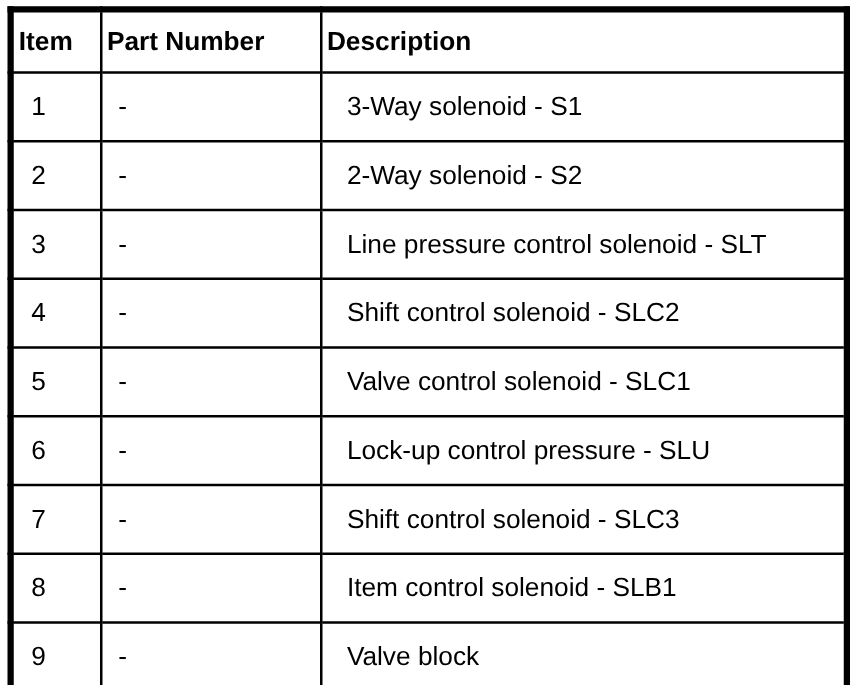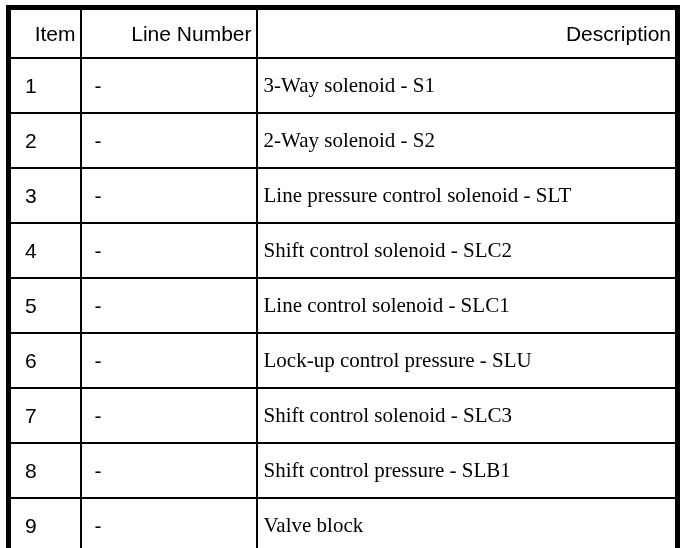--- a/index.html
+++ b/index.html
@@ -29,50 +29,50 @@
   table.parts-table td {
     border: 2px solid #000000;
     font-size: 21px;
     line-height: 1.1;
     white-space: nowrap;
     overflow: hidden;
     vertical-align: middle;
     background: #ffffff;
   }
   table.parts-table th {
-    font-weight: normal;
-    text-align: right;
+    font-weight: bold;
+    text-align: left;
     height: 47px;
     padding: 0 4px;
   }
   table.parts-table td {
     font-weight: normal;
     text-align: left;
     height: 51px;
   }
   col.col-item { width: 72px; }
   col.col-part { width: 176px; }
   col.col-desc { width: auto; }
   td.cell-item { padding-left: 14px; }
   td.cell-part { padding-left: 13px; }
-  td.cell-desc { padding-left: 6px; font-family: Liberation Serif, serif; }
+  td.cell-desc { padding-left: 20px; }
 </style>
 </head>
 <body>
 
 <table class="parts-table">
   <colgroup>
     <col class="col-item">
     <col class="col-part">
     <col class="col-desc">
   </colgroup>
   <thead>
     <tr>
       <th>Item</th>
-      <th>Line Number</th>
+      <th>Part Number</th>
       <th>Description</th>
     </tr>
   </thead>
   <tbody>
     <tr>
       <td class="cell-item">1</td>
       <td class="cell-part">-</td>
       <td class="cell-desc">3-Way solenoid - S1</td>
     </tr>
     <tr>
@@ -86,36 +86,36 @@
       <td class="cell-desc">Line pressure control solenoid - SLT</td>
     </tr>
     <tr>
       <td class="cell-item">4</td>
       <td class="cell-part">-</td>
       <td class="cell-desc">Shift control solenoid - SLC2</td>
     </tr>
     <tr>
       <td class="cell-item">5</td>
       <td class="cell-part">-</td>
-      <td class="cell-desc">Line control solenoid - SLC1</td>
+      <td class="cell-desc">Valve control solenoid - SLC1</td>
     </tr>
     <tr>
       <td class="cell-item">6</td>
       <td class="cell-part">-</td>
       <td class="cell-desc">Lock-up control pressure - SLU</td>
     </tr>
     <tr>
       <td class="cell-item">7</td>
       <td class="cell-part">-</td>
       <td class="cell-desc">Shift control solenoid - SLC3</td>
     </tr>
     <tr>
       <td class="cell-item">8</td>
       <td class="cell-part">-</td>
-      <td class="cell-desc">Shift control pressure - SLB1</td>
+      <td class="cell-desc">Item control solenoid - SLB1</td>
     </tr>
     <tr>
       <td class="cell-item">9</td>
       <td class="cell-part">-</td>
       <td class="cell-desc">Valve block</td>
     </tr>
   </tbody>
 </table>
 
 </body></html>

